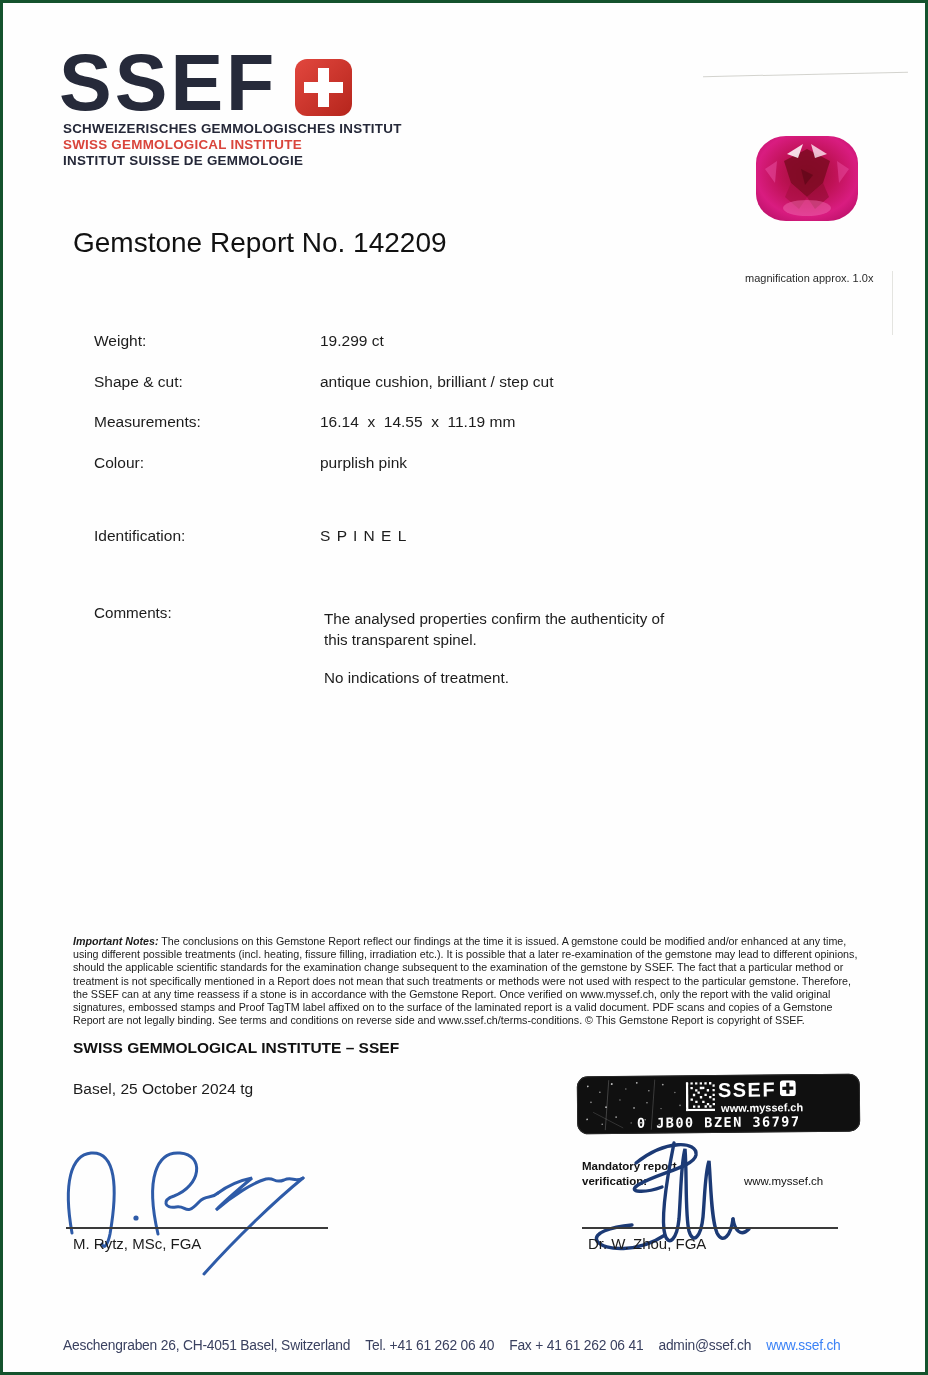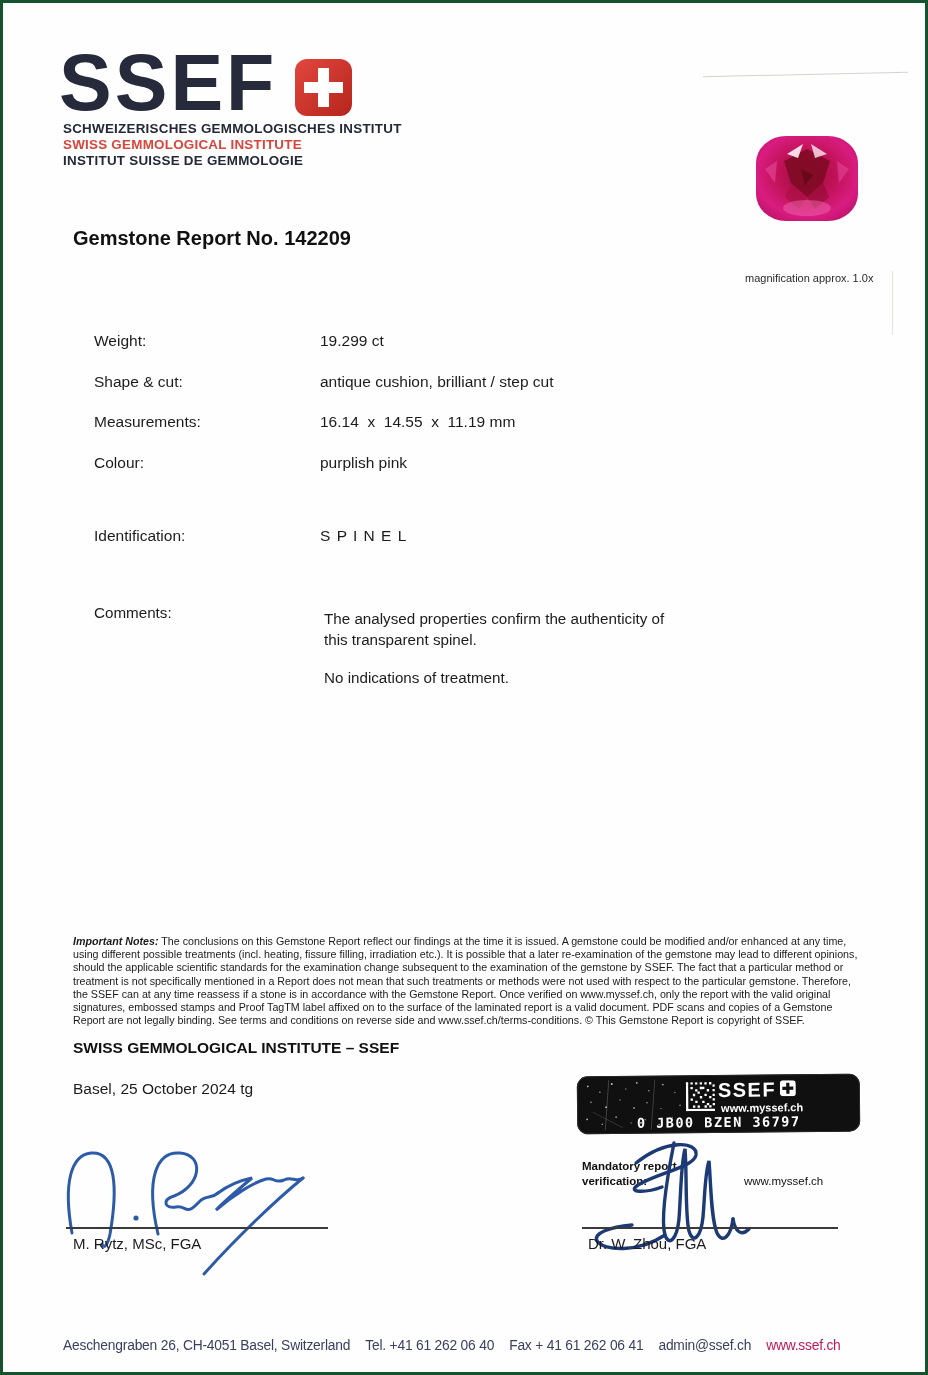--- a/index.html
+++ b/index.html
@@ -17,21 +17,21 @@
   .swiss-cross{left:292px;top:56px;}
   .inst-lines{left:60px;top:118px;font-size:13.4px;line-height:15.8px;
               letter-spacing:.25px;color:#252838;font-weight:bold;}
   .inst-red{color:#d9453c;}
 
   
   .gem{left:748px;top:128px;}
   .magnification{left:742px;top:269px;font-size:11px;color:#2a2a2a;}
 
   
-  .report-title{left:70px;top:224px;font-size:20px;font-weight:bold;color:#111;text-align:center;}
+  .report-title{left:70px;top:224px;font-size:28px;font-weight:normal;color:#111;text-align:center;}
 
   
   .props{left:91px;top:329px;font-size:15.5px;}
   .prop-row{display:flex;margin-bottom:22.5px;}
   .prop-label{width:226px;flex:0 0 226px;}
   .ident{left:91px;top:524px;font-size:15.5px;display:flex;}
   .ident .prop-value{letter-spacing:1px;text-align:center;}
   .comments{left:91px;top:601px;font-size:15.2px;display:flex;}
   .comments .text{width:362px;line-height:21px;}
   .comments .text p{margin:4px;}
@@ -67,21 +67,21 @@
   .sig-line{height:1.5px;background:#3a3a3a;}
   .sig-line-left{left:63px;top:1224px;width:262px;}
   .sig-line-right{left:579px;top:1224px;width:256px;}
   .sig-name{font-size:15px;color:#1c1c1c;}
   .sig-name-left{left:70px;top:1232px;}
   .sig-name-right{left:585px;top:1232px;}
 
   
   .footer{left:60px;top:1335px;width:820px;display:flex;gap:15px;font-size:13.8px;
           color:#3a4160;letter-spacing:-.2px;white-space:nowrap;}
-  .footer .site{color:#be185d;}
+  .footer .site{color:#3b82f6;}
 
   
   .artifact-1{left:700px;top:71px;width:205px;height:1px;background:#cbcbc6;
               transform:rotate(-1.2deg);opacity:.85;}
   .artifact-2{left:889px;top:268px;width:1px;height:64px;background:#dddDD8;opacity:.8;}
 </style>
 </head>
 <body>
 
 <div class="page">

